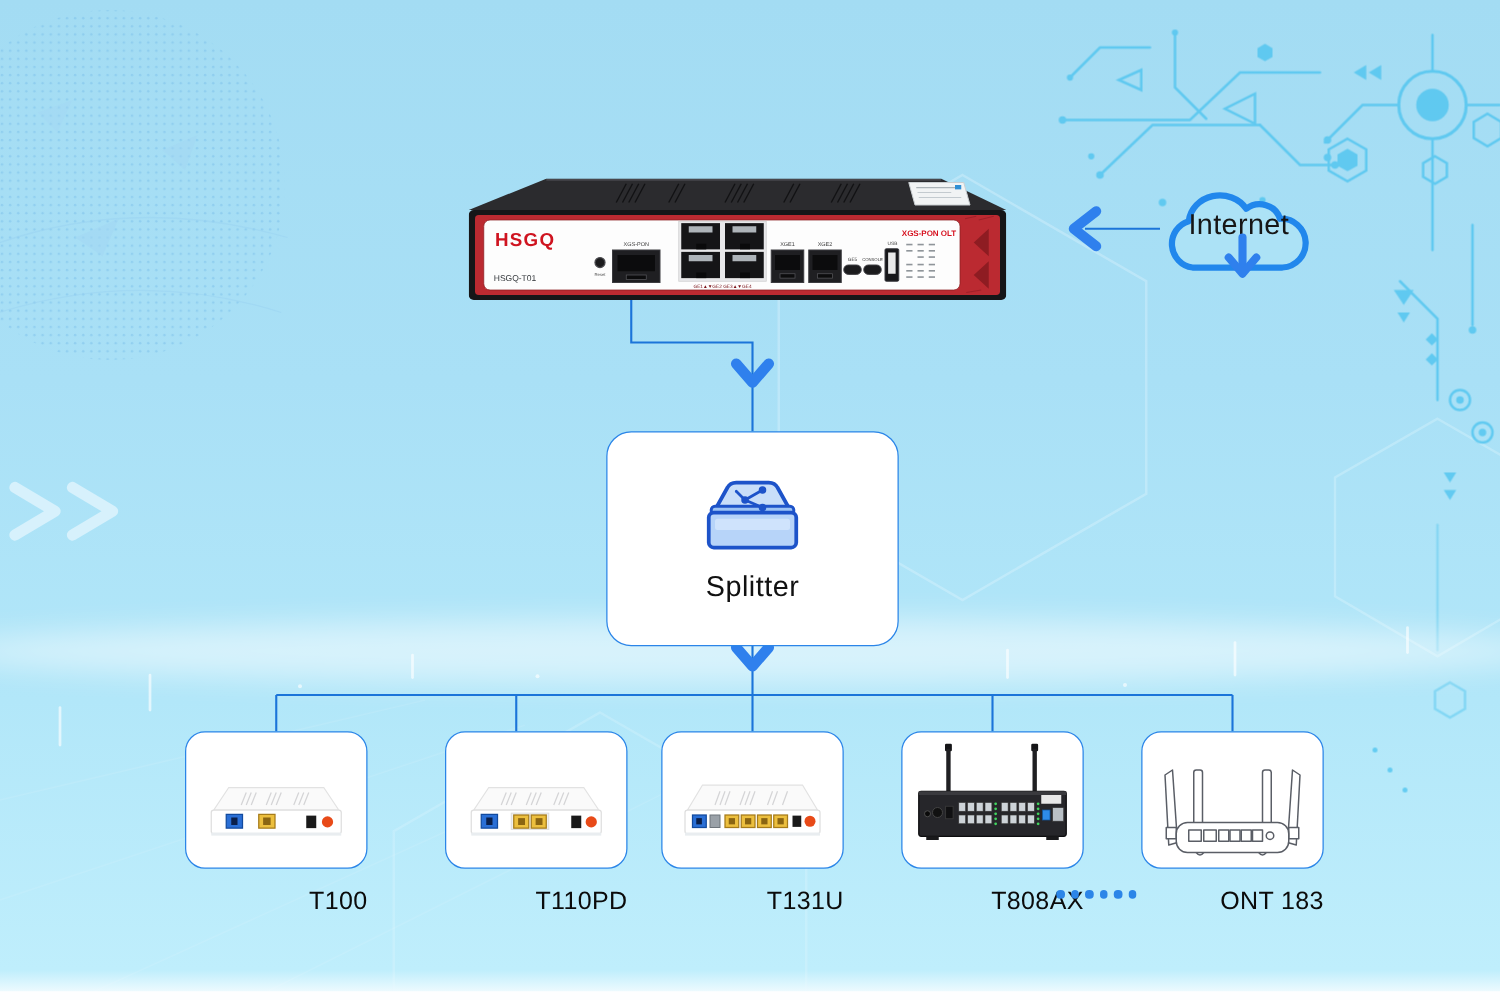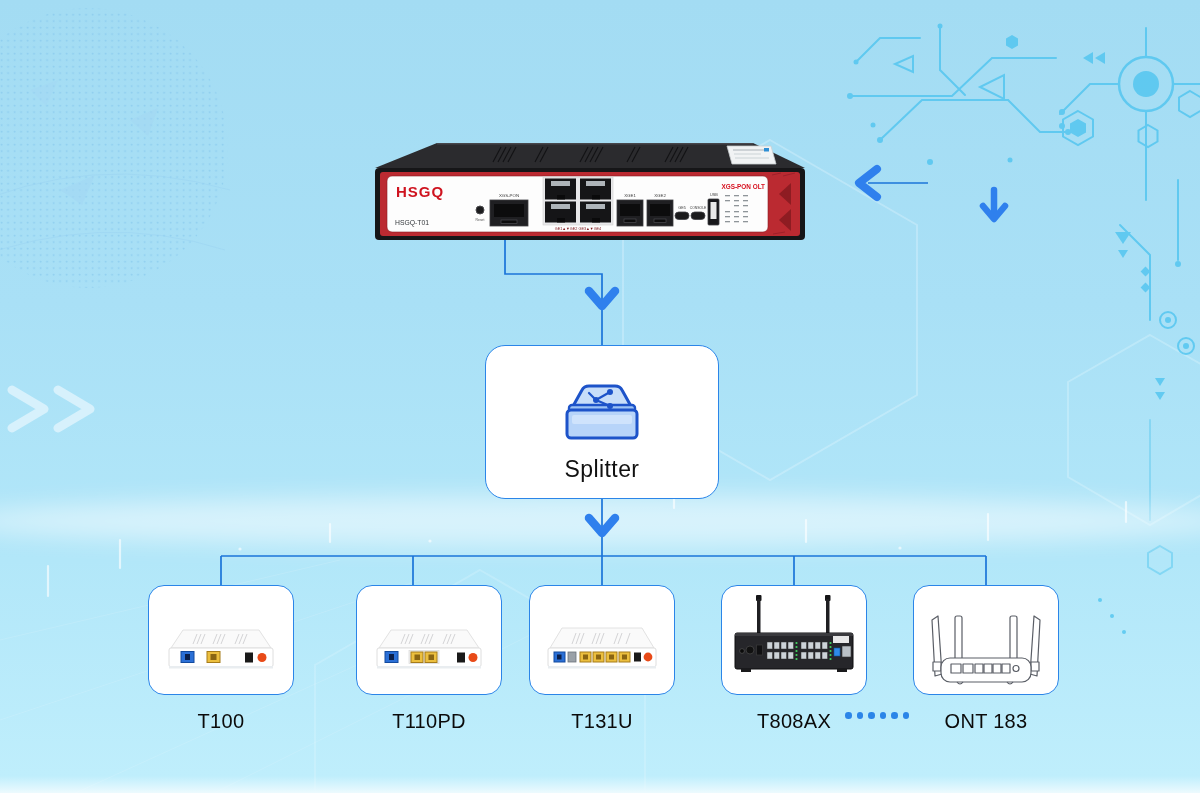--- a/index.html
+++ b/index.html
@@ -6,26 +6,26 @@
   .stage{
     position:relative;width:1200px;height:800px;overflow:hidden;
     font-family:"Liberation Sans",sans-serif;
     background:linear-gradient(180deg,#a3dcf3 0%,#a9e0f6 38%,#b2e7f9 70%,#bfeefc 97%,#ffffff 100%);
   }
   .abs{position:absolute;}
   svg{display:block;}
   
   .card{background:#fff;border:1.7px solid #2b85e8;border-radius:16px;box-sizing:border-box;
         display:flex;align-items:center;justify-content:center;}
-  .splitter-card{left:485px;top:345px;width:234px;height:154px;border-radius:20px;
+  .splitter-card{left:485px;top:345px;width:234px;height:172px;border-radius:20px;
         flex-direction:column;justify-content:flex-start;padding-top:35px;gap:13px;}
   .splitter-label{font-size:23px;color:#111;letter-spacing:.4px;}
   .device{position:absolute;top:585px;width:146px;text-align:center;}
   .device-card{width:146px;height:110px;}
-  .device-label{margin-top:15px;font-size:20px;color:#0b0b0b;letter-spacing:.3px;}
+  .device-label{margin-top:15px;font-size:20px;color:#0b0b0b;letter-spacing:.3px;text-align:right;}
   
   .cloud{left:922px;top:142px;width:138px;height:92px;}
   .cloud-label{position:absolute;left:0;top:24px;width:138px;text-align:center;
         font-size:23px;color:#161616;letter-spacing:.3px;}
   
   .dots{left:845px;top:712px;display:flex;gap:5px;}
   .dots i{width:6.5px;height:6.5px;border-radius:50%;background:#2b85e8;display:block;}
   .bottom-strip{left:0;bottom:0;width:1200px;height:7px;background:#fdfeff;}
 </style>
 </head>
@@ -272,20 +272,26 @@
           <rect x="368" y="77" width="5" height="1.3"></rect>
         <rect x="350" y="82" width="5" height="1.3"></rect>
           <rect x="359" y="82" width="5" height="1.3"></rect>
           <rect x="368" y="82" width="5" height="1.3"></rect>
       </g>
 
       <text x="390" y="50" font-size="6.4" font-weight="bold" fill="#d6111f" text-anchor="end" font-family="Liberation Sans, sans-serif">XGS-PON OLT</text>
     </svg>
   </div>
 
+  <div class="abs cloud">
+    <svg width="138" height="92" viewBox="0 0 138 92">
+      <path d="M32,72 a19,19 0 0 1 -3,-37 a25,23 0 0 1 46,-10 a17,16 0 0 1 27,8 a18,18 0 0 1 2,39 z" fill="#ace2f6" stroke="#2187ec" stroke-width="5" stroke-linejoin="round"></path>
+    </svg>
+    <div class="cloud-label">Internet</div>
+  </div>
   <svg class="abs" style="left:975px;top:186px" width="40" height="46" viewBox="0 0 40 46">
     <g stroke="#2f80ed" fill="none" stroke-linecap="round" stroke-linejoin="round">
       <path d="M19,4 V26" stroke-width="6.5"></path>
       <path d="M8,20 L19,33 L30,20" stroke-width="6.5"></path>
     </g>
   </svg>
 
   <div class="abs card splitter-card">
     <svg width="92" height="62" viewBox="0 0 92 62">
       <path d="M16,27 L26,9 Q28,5 33,5 L59,5 Q64,5 66,9 L76,27 Z" fill="#c8def9" stroke="#1d53c9" stroke-width="3" stroke-linejoin="round"></path>

